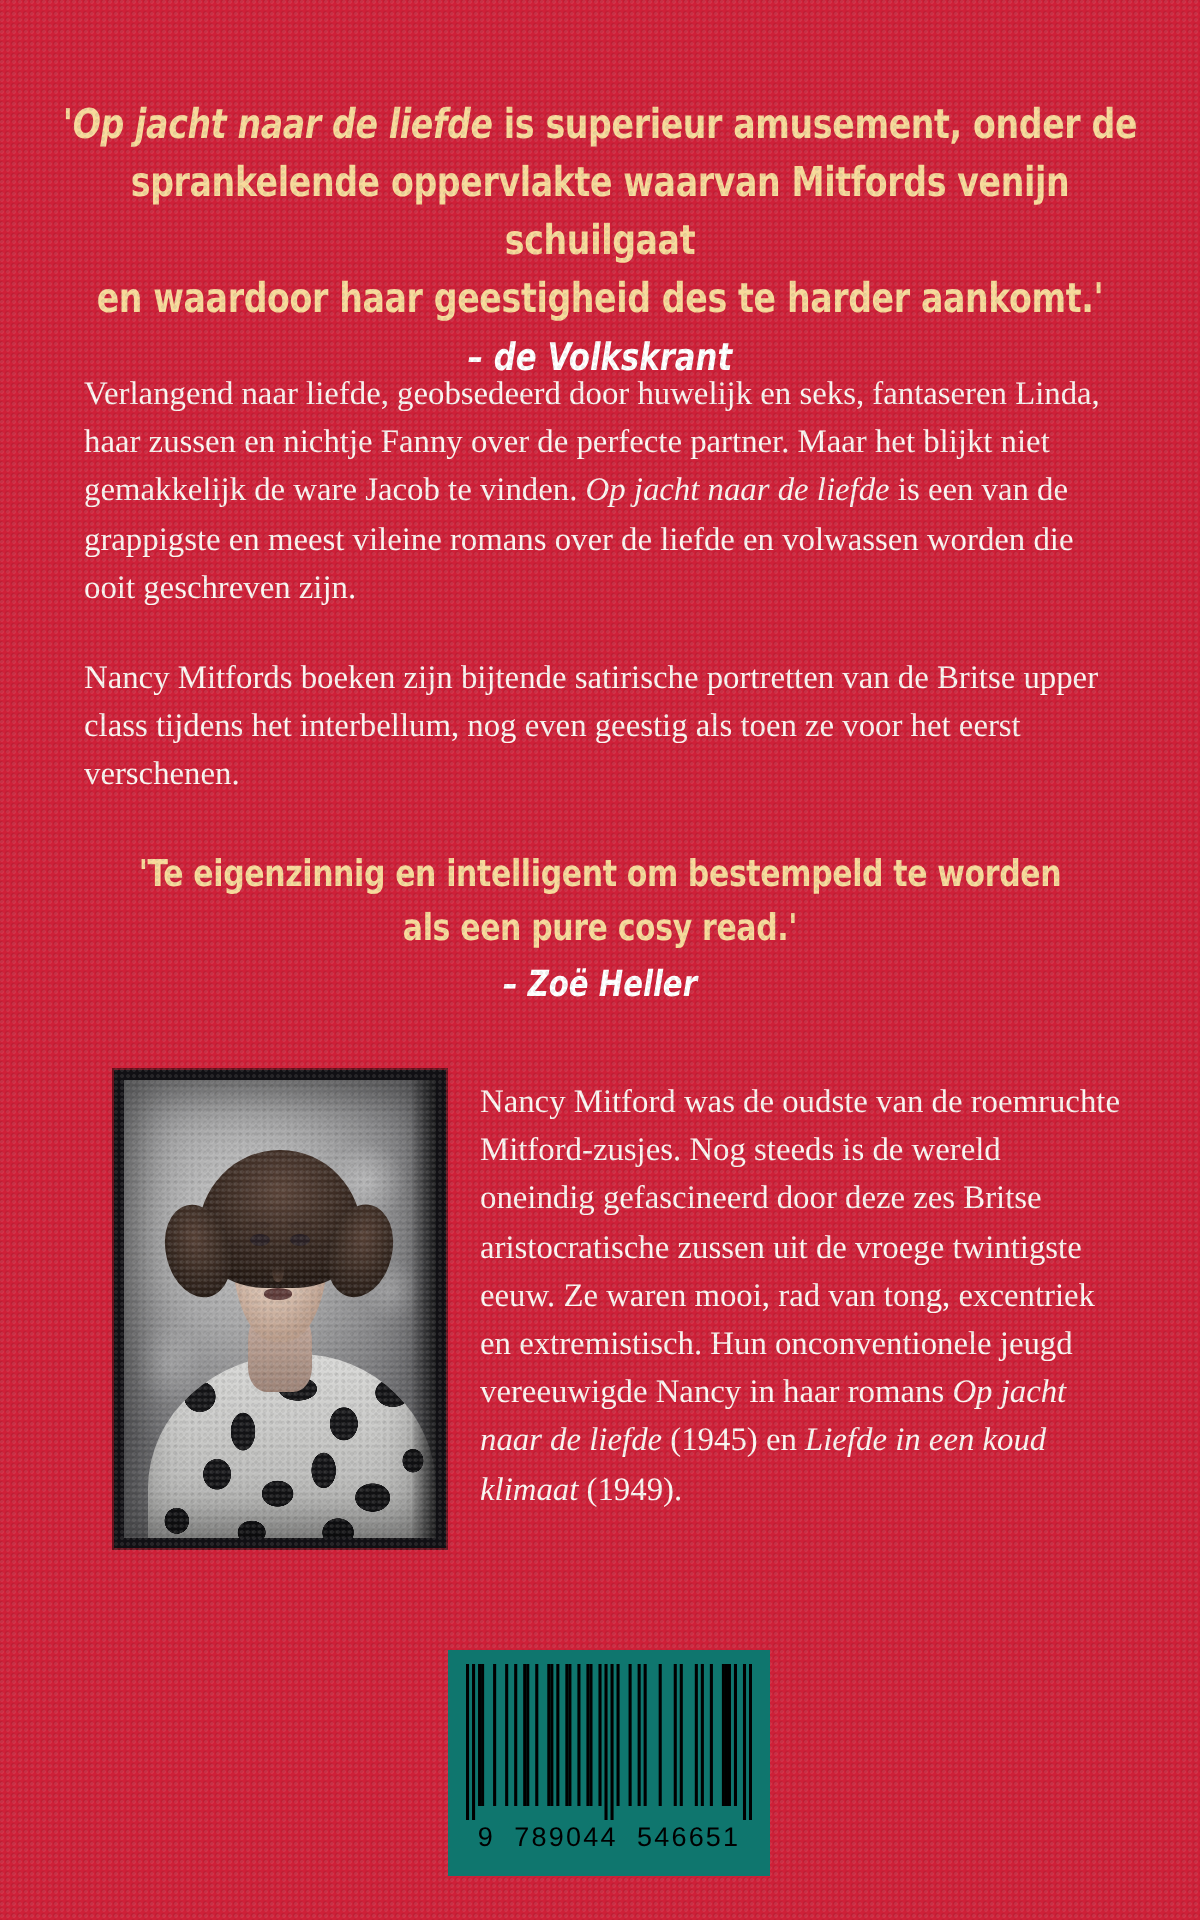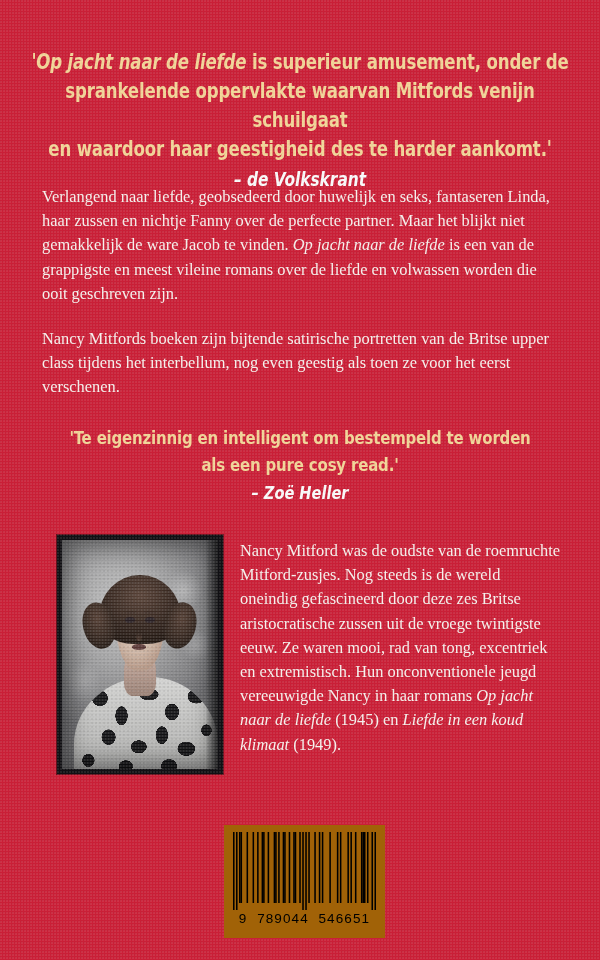--- a/index.html
+++ b/index.html
@@ -254,21 +254,21 @@
   }
   #bio i { font-style: italic; }
 
   
   #barcode-box {
     position: absolute;
     left: 224px;
     top: 825px;
     width: 161px;
     height: 113px;
-    background: #a16207;
+    background: #0f766e;
     z-index: 6;
     display: flex;
     flex-direction: column;
     align-items: center;
     justify-content: flex-start;
     padding-top: 7px;
     box-sizing: border-box;
   }
   #barcode-bars {
     width: 143px;

